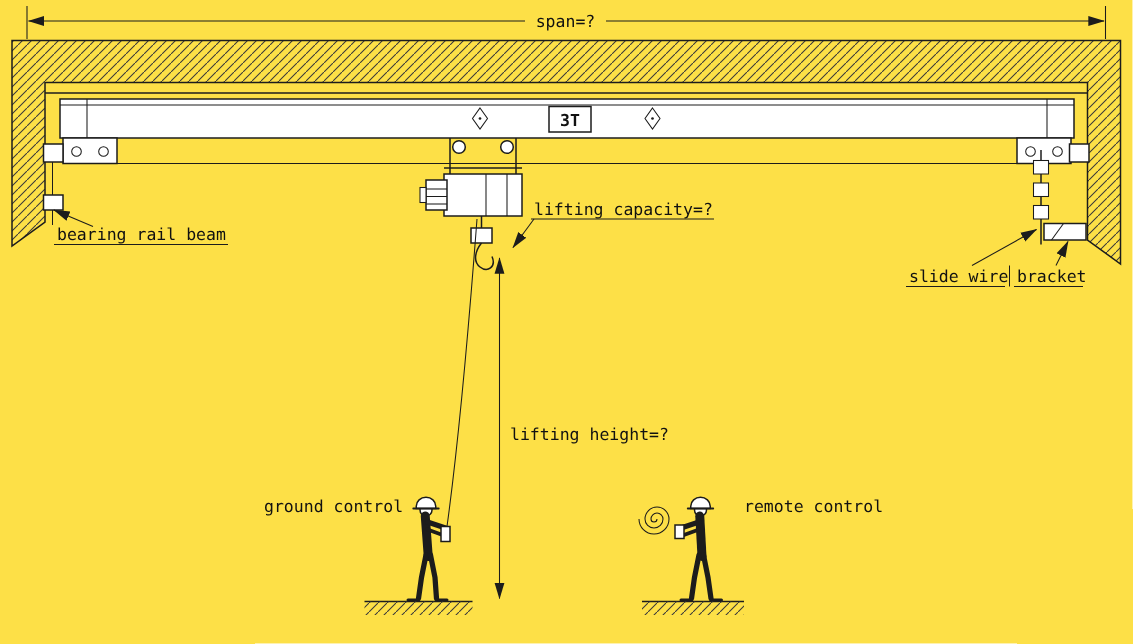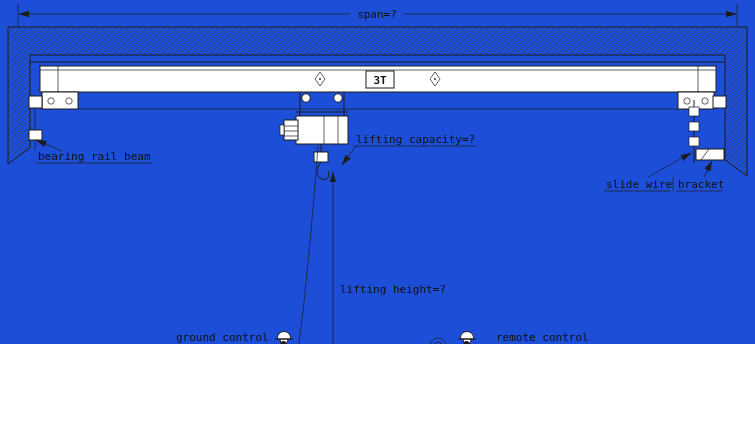--- a/index.html
+++ b/index.html
@@ -1,16 +1,16 @@
 <!DOCTYPE html>
 <html><head>
 <meta charset="utf-8">
 <style>
   html,body{margin:0;padding:0;background:#fff;}
-  .stage{position:relative;width:755px;height:344px;background:#1d4ed8;overflow:hidden;
+  .stage{position:relative;width:755px;height:429px;background:#fde047;overflow:hidden;
          font-family:"DejaVu Sans Mono","Liberation Mono",monospace;}
   svg{display:block;}
   .ln{stroke:#1c1c1c;stroke-width:1;fill:none;}
   .thin{stroke:#1c1c1c;stroke-width:0.7;fill:none;}
   .fillw{fill:#ffffff;}
   .limb{stroke:#1c1c1c;fill:none;stroke-linecap:round;}
   text{font-family:"DejaVu Sans Mono","Liberation Mono",monospace;font-size:11px;fill:#111;}
   .badge{font-size:11px;font-weight:bold;}
 </style>
 </head>

